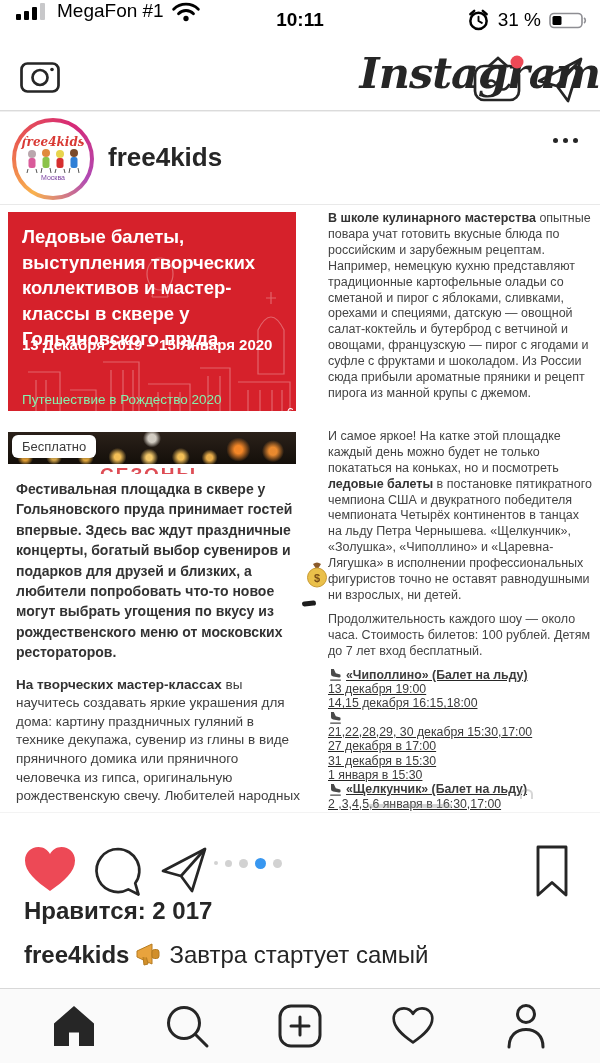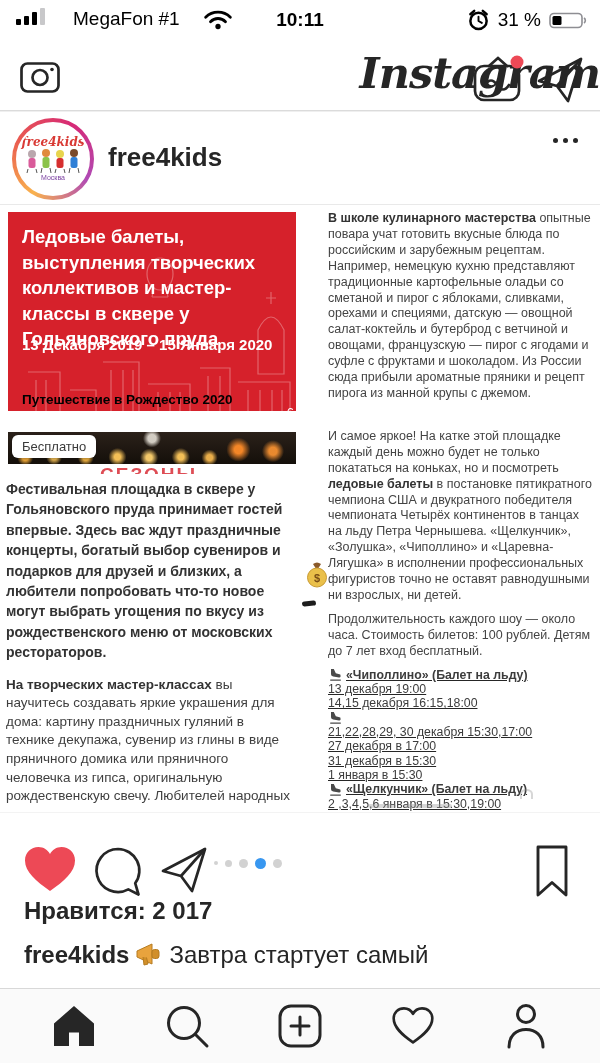--- a/index.html
+++ b/index.html
@@ -3,21 +3,21 @@
 <meta charset="utf-8">
 <style>
   * { margin:0; padding:0; box-sizing:border-box; }
   body { background:#777; font-family:"Liberation Sans", sans-serif; }
   .phone {
     position:relative; width:600px; height:1063px; background:#fff;
     overflow:hidden; margin:0 auto; color:#262626;
   }
   
   .status-bar { position:absolute; top:0; left:0; right:0; height:40px; }
-  .sb-left { position:absolute; left:16px; top:8px; display:flex; gap:23px; }
+  .sb-left { position:absolute; left:16px; top:0; display:flex; align-items:center; gap:7px; }
   .sb-carrier { font-size:19px; color:#000; }
   .sb-time { position:absolute; left:0; right:0; top:9px; text-align:center; font-size:19px; font-weight:700; color:#000; }
   .sb-right { position:absolute; right:12px; top:8px; display:flex; align-items:center; gap:8px; }
   .sb-batt-pct { font-size:19px; color:#000; }
   
   .app-header { position:absolute; top:40px; left:0; right:0; height:71px; border-bottom:1px solid #dbdbdb; }
   .hdr-camera { position:absolute; left:20px; top:18px; }
   .logo { position:absolute; left:0; right:0; top:8px; text-align:right;
           font-family:"DejaVu Serif", serif; font-style:italic; font-weight:600;
           font-size:43px; letter-spacing:-1px; color:#262626; }
@@ -37,41 +37,41 @@
   .ph-more { position:absolute; right:22px; top:26px; display:flex; gap:5px; }
   .ph-more i { width:5px; height:5px; border-radius:50%; background:#262626; }
   
   .post-image { position:absolute; top:204px; left:0; width:600px; height:609px; background:#fff;
     border-top:1px solid #e9e9e9; border-bottom:1px solid #f3f3f3; overflow:hidden; }
   .poster { position:absolute; left:8px; top:7px; width:288px; height:199px; background:#d6212b; overflow:hidden; }
   .poster-art { position:absolute; inset:0; }
   .poster-title { position:absolute; left:14px; top:12px; width:255px; color:#fff;
     font-weight:700; font-size:18.5px; line-height:25.5px; }
   .poster-dates { position:absolute; left:14px; top:124px; color:#fff; font-size:15px; font-weight:600; }
-  .poster-festival { position:absolute; left:14px; top:180px; color:#000000; font-size:13.5px; font-weight:700; }
+  .poster-festival { position:absolute; left:14px; top:180px; color:#86efac; font-size:13.5px; font-weight:400; }
   .poster-aud { position:absolute; left:14px; top:204px; color:#ffd9d9; font-size:11.5px; }
   .poster-age { position:absolute; right:2px; top:193px; color:#fff; font-size:13px; }
   .photo-strip { position:absolute; left:8px; top:227px; width:288px; height:32px;
     background:
       radial-gradient(circle at 50% 20%, rgba(240,235,225,.85) 0 4px, rgba(240,235,225,0) 9px),
       radial-gradient(circle at 6% 80%, rgba(255,180,60,.9) 0 3px, rgba(255,150,40,0) 8px),
       radial-gradient(circle at 16% 78%, rgba(255,200,90,.9) 0 3px, rgba(255,160,50,0) 8px),
       radial-gradient(circle at 27% 80%, rgba(255,190,70,.9) 0 3px, rgba(255,160,50,0) 8px),
       radial-gradient(circle at 38% 78%, rgba(255,200,90,.95) 0 3px, rgba(255,160,50,0) 9px),
       radial-gradient(circle at 49% 80%, rgba(255,210,110,.95) 0 3px, rgba(255,170,60,0) 9px),
       radial-gradient(circle at 60% 78%, rgba(255,200,90,.95) 0 3px, rgba(255,160,50,0) 9px),
       radial-gradient(circle at 70% 80%, rgba(255,190,80,.9) 0 3px, rgba(255,160,50,0) 8px),
       radial-gradient(circle at 80% 55%, rgba(255,140,40,.95) 0 4px, rgba(255,110,20,0) 12px),
       radial-gradient(circle at 92% 60%, rgba(255,150,50,.9) 0 4px, rgba(255,120,30,0) 11px),
       linear-gradient(#2b211a, #140f0a); }
   .free-pill { position:absolute; left:12px; top:230px; background:#fff; border-radius:6px;
     padding:4px 10px; font-size:13px; color:#3a3a3a; box-shadow:0 1px 3px rgba(0,0,0,.25); }
   .seasons-crop { position:absolute; left:100px; top:259px; height:10px; overflow:hidden; opacity:.8; }
   .seasons-crop span { font-size:19px; font-weight:800; letter-spacing:2px; color:#d6212b; }
-  .col-left { position:absolute; left:6px; top:274px; width:286px; }
+  .col-left { position:absolute; left:16px; top:274px; width:286px; }
   .col-left .para { font-size:13.5px; line-height:18.6px; color:#3f3f3f; margin-bottom:13px; }
   .col-left .para:first-child { font-weight:700; color:#383838; font-size:14px; line-height:20.4px; }
   .col-right { position:absolute; left:328px; top:6px; width:266px; }
   .col-right .para { font-size:12.5px; line-height:15.9px; color:#444; margin-bottom:27px; }
   .col-right .para.tight { margin-bottom:8px; }
   .para .b { font-weight:700; color:#333; }
   .schedule { margin-top:4px;text-decoration:underline; }
   .sched-line { font-size:12.3px; line-height:14.4px; color:#3c3c3c; display:flex; align-items:center; gap:4px; }
   .sched-head { font-weight:600; }
   .money-bag { position:absolute; left:-22px; top:351px; }
@@ -252,21 +252,21 @@
             <span>1 января в 15:30</span>
           </div>
           <div class="sched-line sched-head">
             <svg width="14" height="14" viewBox="0 0 14 14">
               <path d="M3,1 v5.2 q0,1.8 2.2,2.2 l5.8,1 q1.8,0.3 1.6,-1.4 l-0.3,-1.6 -4.5,-1.1 -2,-4.3 z" fill="#4a4a4a"></path>
               <rect x="2" y="11.4" width="11" height="1.4" rx="0.7" fill="#4a4a4a"></rect>
             </svg>
             <span>«Щелкунчик» (Балет на льду)</span>
           </div>
           <div class="sched-line">
-            <span>2 ,3,4,5,6 января в 15:30,19:00</span>
+            <span>2 ,3,4,5,6 января в 16:30,17:00</span>
           </div>
           <div class="sched-line">
             <span>8 января в 17:00</span>
           </div>
         </div>
     </div>
 
     <div class="dash-artifact"></div>
     <div class="smudge1"></div>
     <div class="smudge2"></div>

